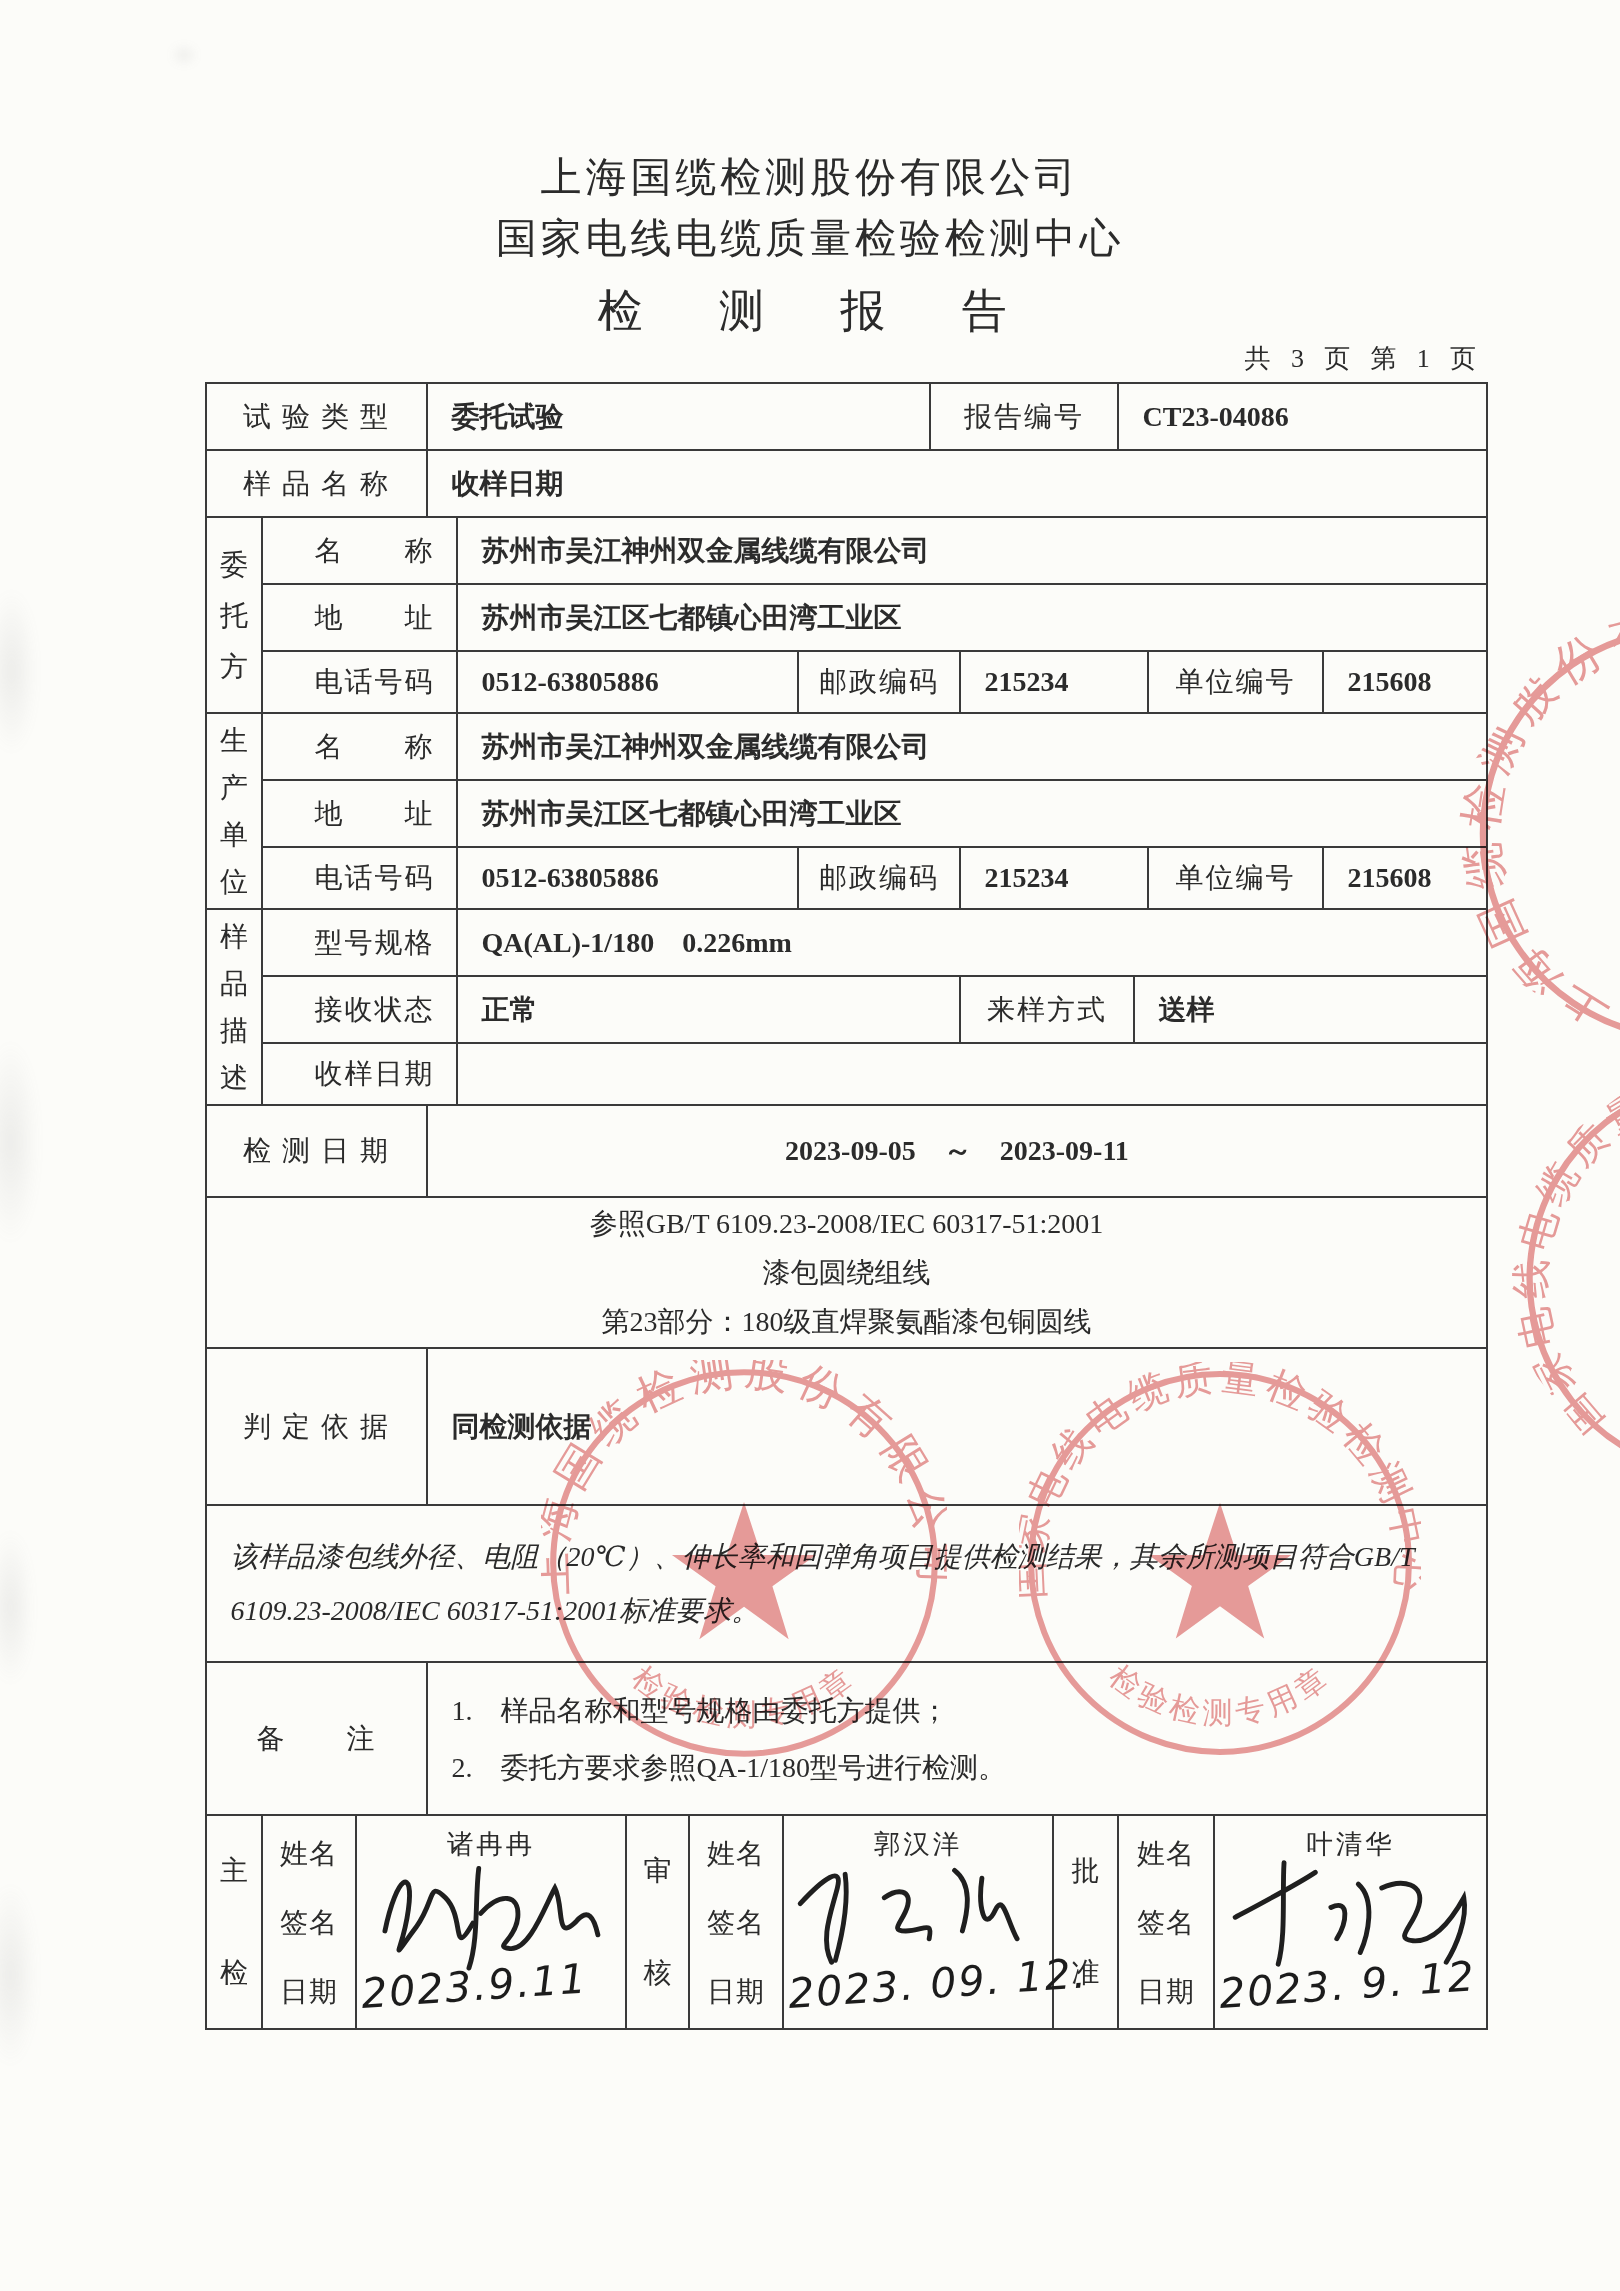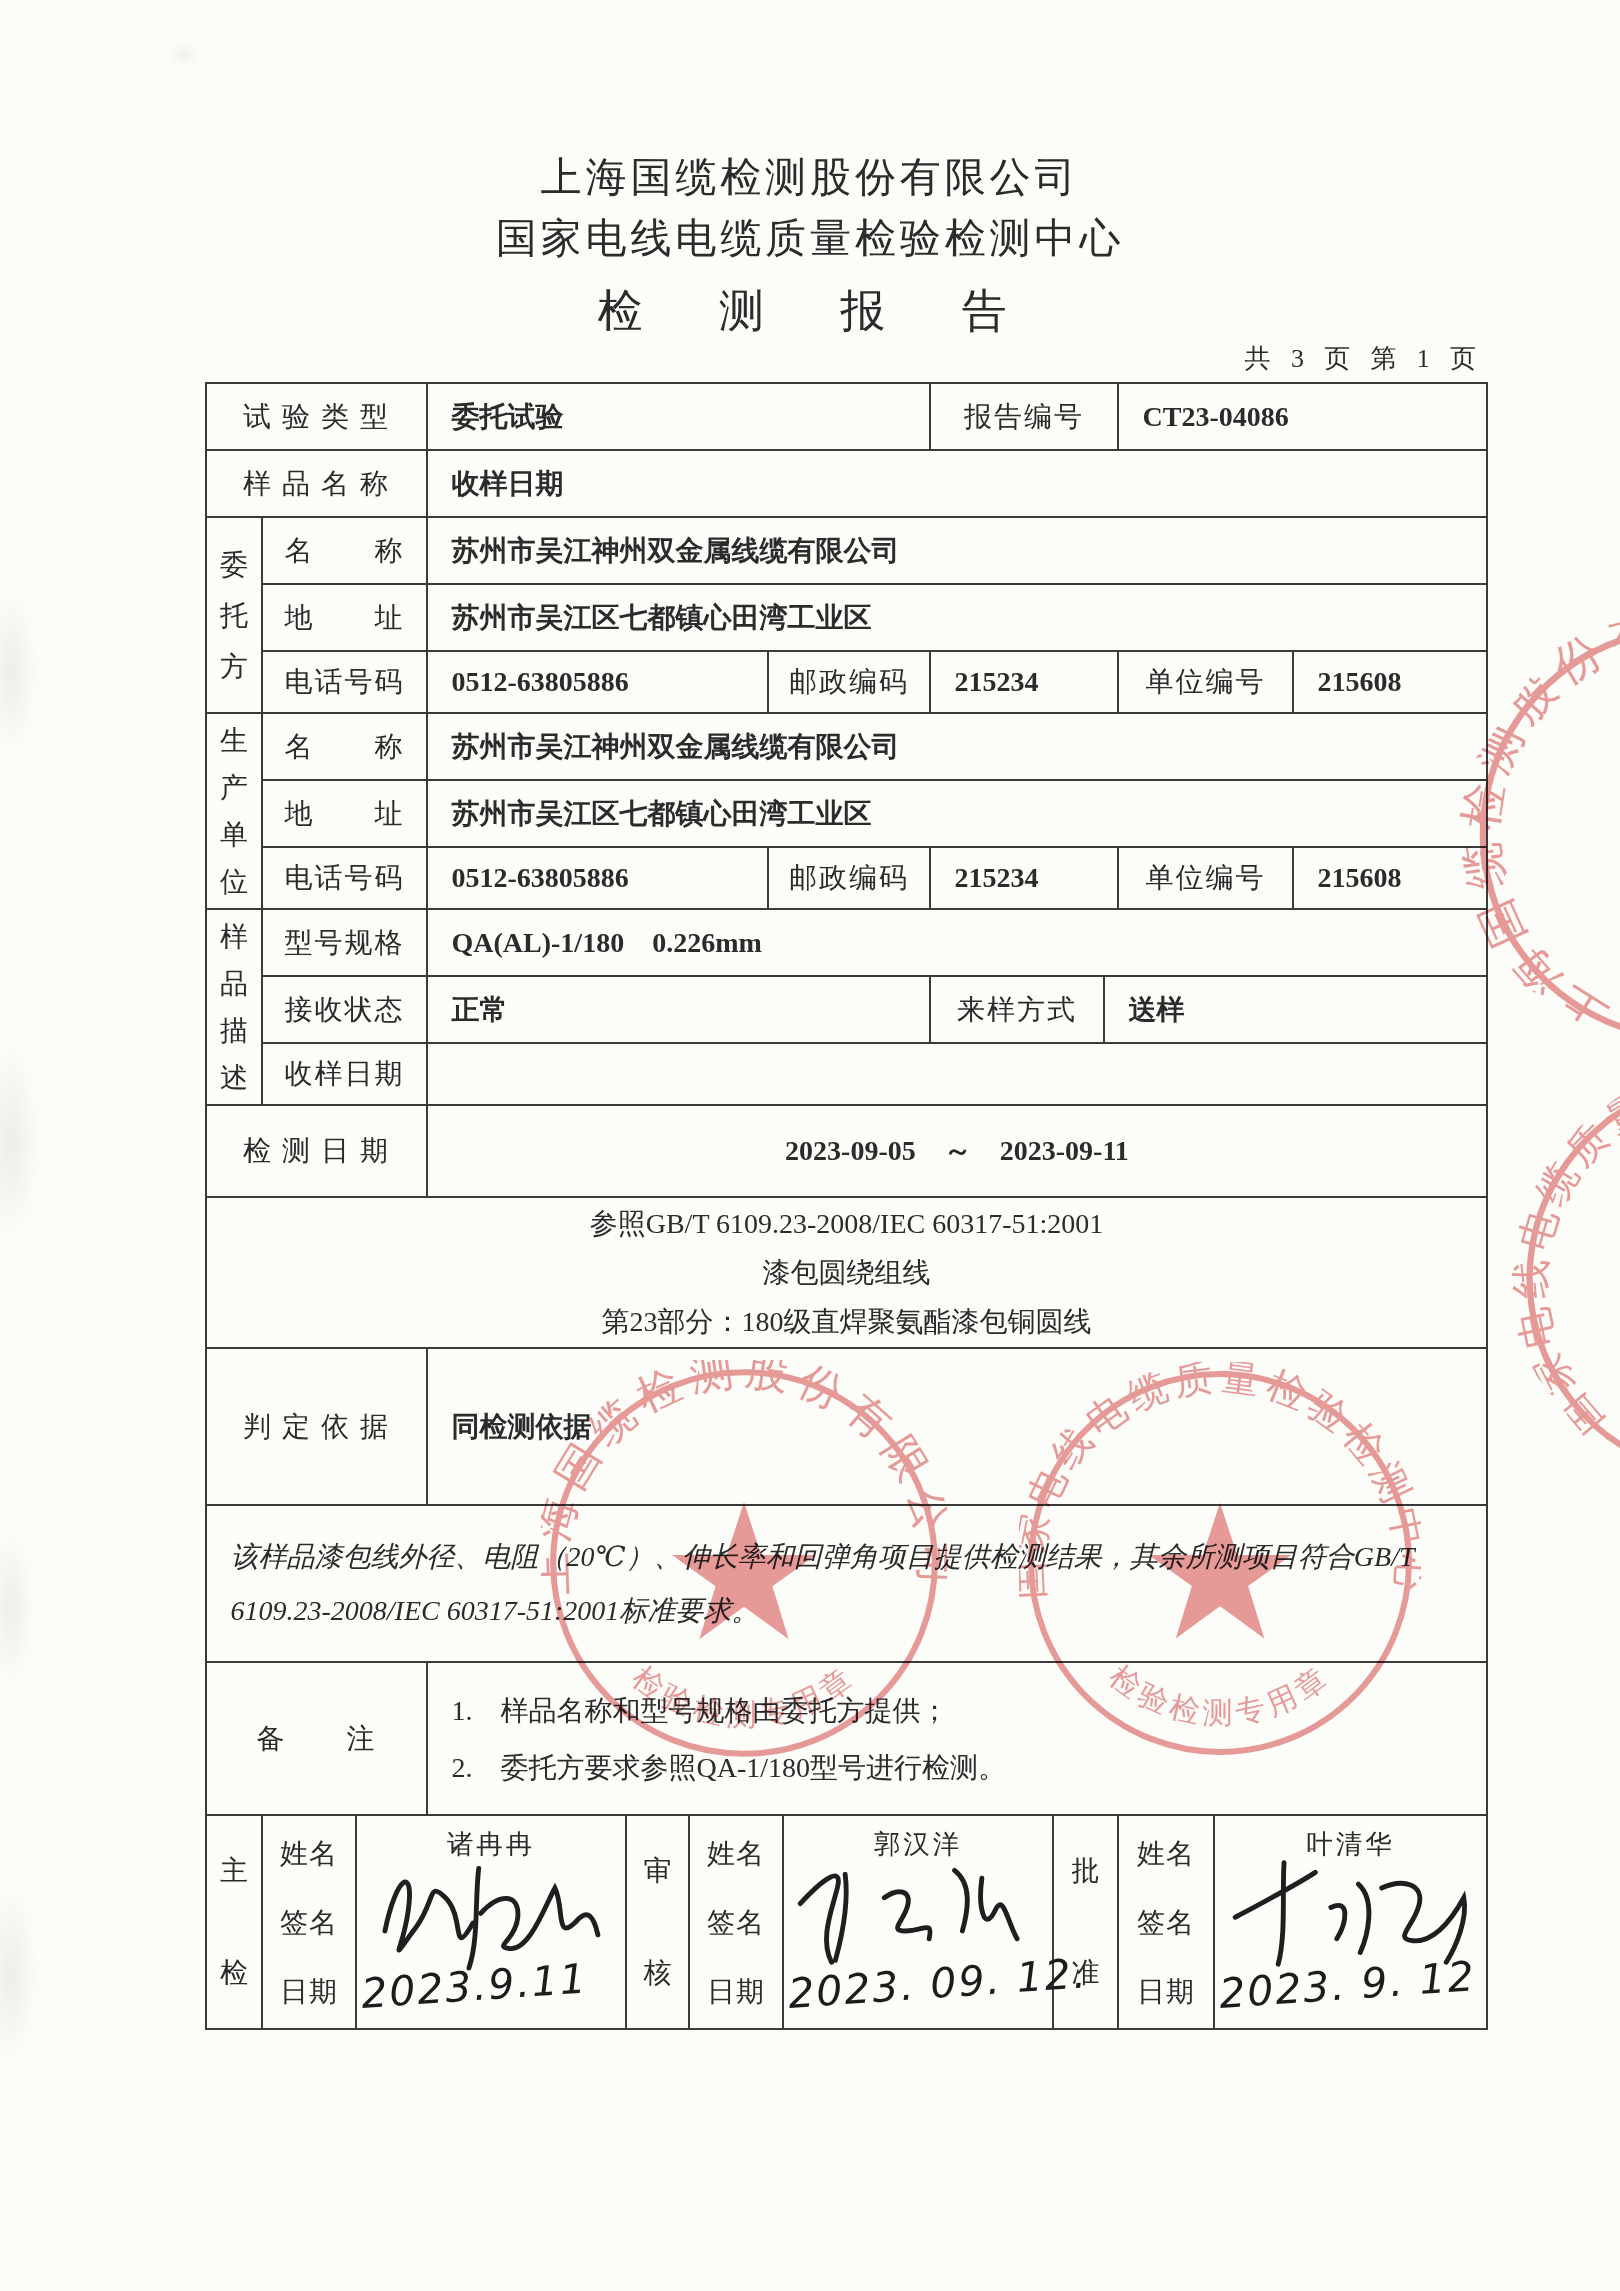--- a/index.html
+++ b/index.html
@@ -26,21 +26,21 @@
   .lab{justify-content:center;letter-spacing:2px;text-align:center;}
   .val{padding-left:23.5px;font-weight:bold;}
   .center{justify-content:center;padding-left:0;}
   .grp{display:flex;}
   .stub{flex:0 0 56px;border-right:2px solid #3a3a3a;box-sizing:border-box;
         display:flex;align-items:center;justify-content:center;
         white-space:pre-line;text-align:center;line-height:51px;}
   .stub.lh48{line-height:47px;}
   .stub.role{line-height:102px;}
   .grows{flex:1;display:flex;flex-direction:column;min-width:0;}
-  .irow{display:flex;flex:0 0 65px;border-bottom:2px solid #3a3a3a;min-height:0;}
+  .irow{display:flex;flex:0 0 65px;border-bottom:2px solid #3a3a3a;min-height:0;padding-left:30px;}
   .irow.last{border-bottom:none;flex:1 1 auto;}
   .pre{white-space:pre-line;}
   .basis{flex:1;display:flex;align-items:center;justify-content:center;text-align:center;line-height:49px;}
   .conc{padding:0 19.6px 0 23.5px;line-height:54px;font-style:italic;}
   .rmk{line-height:57px;padding-left:23.5px;}
   .fieldstack{justify-content:center;line-height:69px;text-align:center;white-space:pre-line;letter-spacing:1px;}
   .sigcell{position:relative;display:block;border-right:2px solid #3a3a3a;box-sizing:border-box;}
   .sigcell.end{border-right:none;}
   .sig-name{position:absolute;top:9.8px;left:0;right:0;text-align:center;font-size:26.5px;letter-spacing:2.9px;}
   .sig-scribble{position:absolute;left:5.9px;top:29px;}

